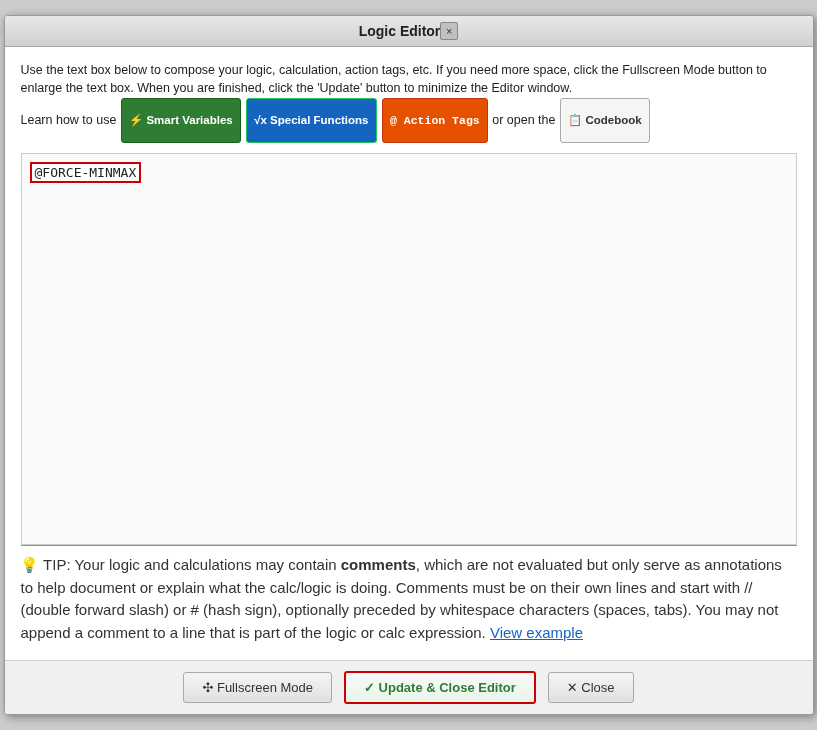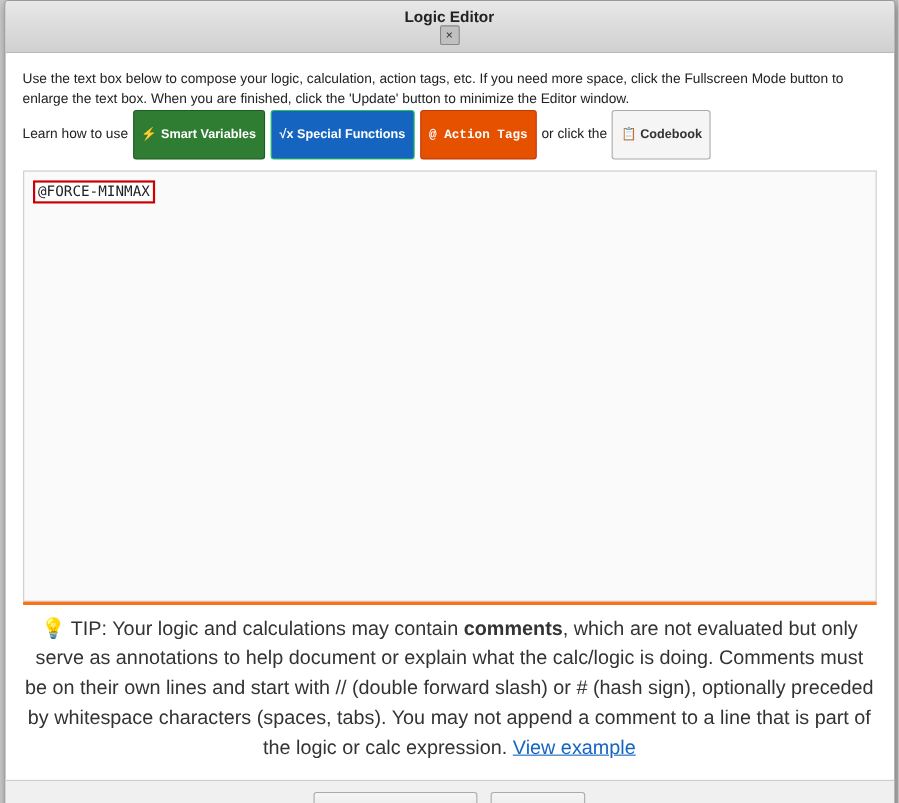--- a/index.html
+++ b/index.html
@@ -20,21 +20,20 @@
       box-shadow: 2px 2px 10px rgba(0,0,0,0.4);
       overflow: hidden;
     }
     .dialog-titlebar {
       background: linear-gradient(to bottom, #e8e8e8, #d0d0d0);
       border-bottom: 1px solid #aaa;
       padding: 6px 10px;
       display: flex;
       align-items: center;
       justify-content: center;
-      flex-direction: column;
     }
     .dialog-title {
       font-weight: bold;
       font-size: 14px;
       color: #222;
     }
     .dialog-close-btn {
       background: #c0c0c0;
       border: 1px solid #888;
       border-radius: 2px;
@@ -115,27 +114,26 @@
     .code-highlighted {
       display: inline-block;
       border: 2px solid #c00;
       padding: 1px 3px;
       background: #fff;
       font-family: monospace;
       font-size: 13px;
       color: #222;
     }
     .tip-section {
-      font-size: 18px;
+      font-size: 15px;
       color: #333;
       line-height: 1.5;
       padding: 8px 0 4px 0;
-      border-top: 3px solid #f97316;
+      border-top: 1px solid #f97316;
       margin-bottom: 0;
-      text-align: center;
     }
     .tip-link {
       color: #1565c0;
       text-decoration: underline;
       cursor: pointer;
     }
     .dialog-footer {
       background: #f0f0f0;
       border-top: 1px solid #ccc;
       padding: 10px 16px;
@@ -180,35 +178,36 @@
   </div>
 
   <div class="dialog-body">
     <p class="description-text">
       <span>Use the text box below to compose your logic, calculation, action tags, etc. If you need more space, click the Fullscreen Mode button to enlarge the text box. When you are finished, click the 'Update' button to minimize the Editor window.</span>
       <br>
       <span>Learn how to use</span>
       <span class="badge badge-green">⚡ Smart Variables</span>
       <span class="badge badge-blue">√x Special Functions</span>
       <span class="badge badge-orange">@ Action Tags</span>
-      <span>or click the</span>
+      <span>or open the</span>
       <span class="badge badge-gray">📋 Codebook</span>
     </p>
 
     <div class="editor-textarea-wrapper">
       <div class="editor-textarea-highlighted">
         <span class="code-highlighted">@FORCE-MINMAX</span>
         <textarea class="editor-textarea" style="position: absolute; top: 0px; left: 0px; width: 100%; height: 100%; opacity: 0; cursor: text;"></textarea>
       </div>
     </div>
 
     <div class="tip-section">
       <span>💡</span>
       <span>TIP: Your logic and calculations may contain </span><strong>comments</strong><span>, which are not evaluated but only serve as annotations to help document or explain what the calc/logic is doing. Comments must be on their own lines and start with // (double forward slash) or # (hash sign), optionally preceded by whitespace characters (spaces, tabs). You may not append a comment to a line that is part of the logic or calc expression.</span>
       <a class="tip-link" href="#">View example</a>
     </div>
   </div>
 
   <div class="dialog-footer">
     <button class="btn btn-gray">✣ Fullscreen Mode</button>
+    <button class="btn btn-green-highlight">✓ Update &amp; Close Editor</button>
     <button class="btn btn-cancel">✕ Close</button>
   </div>
 </div>
 
 </body></html>

